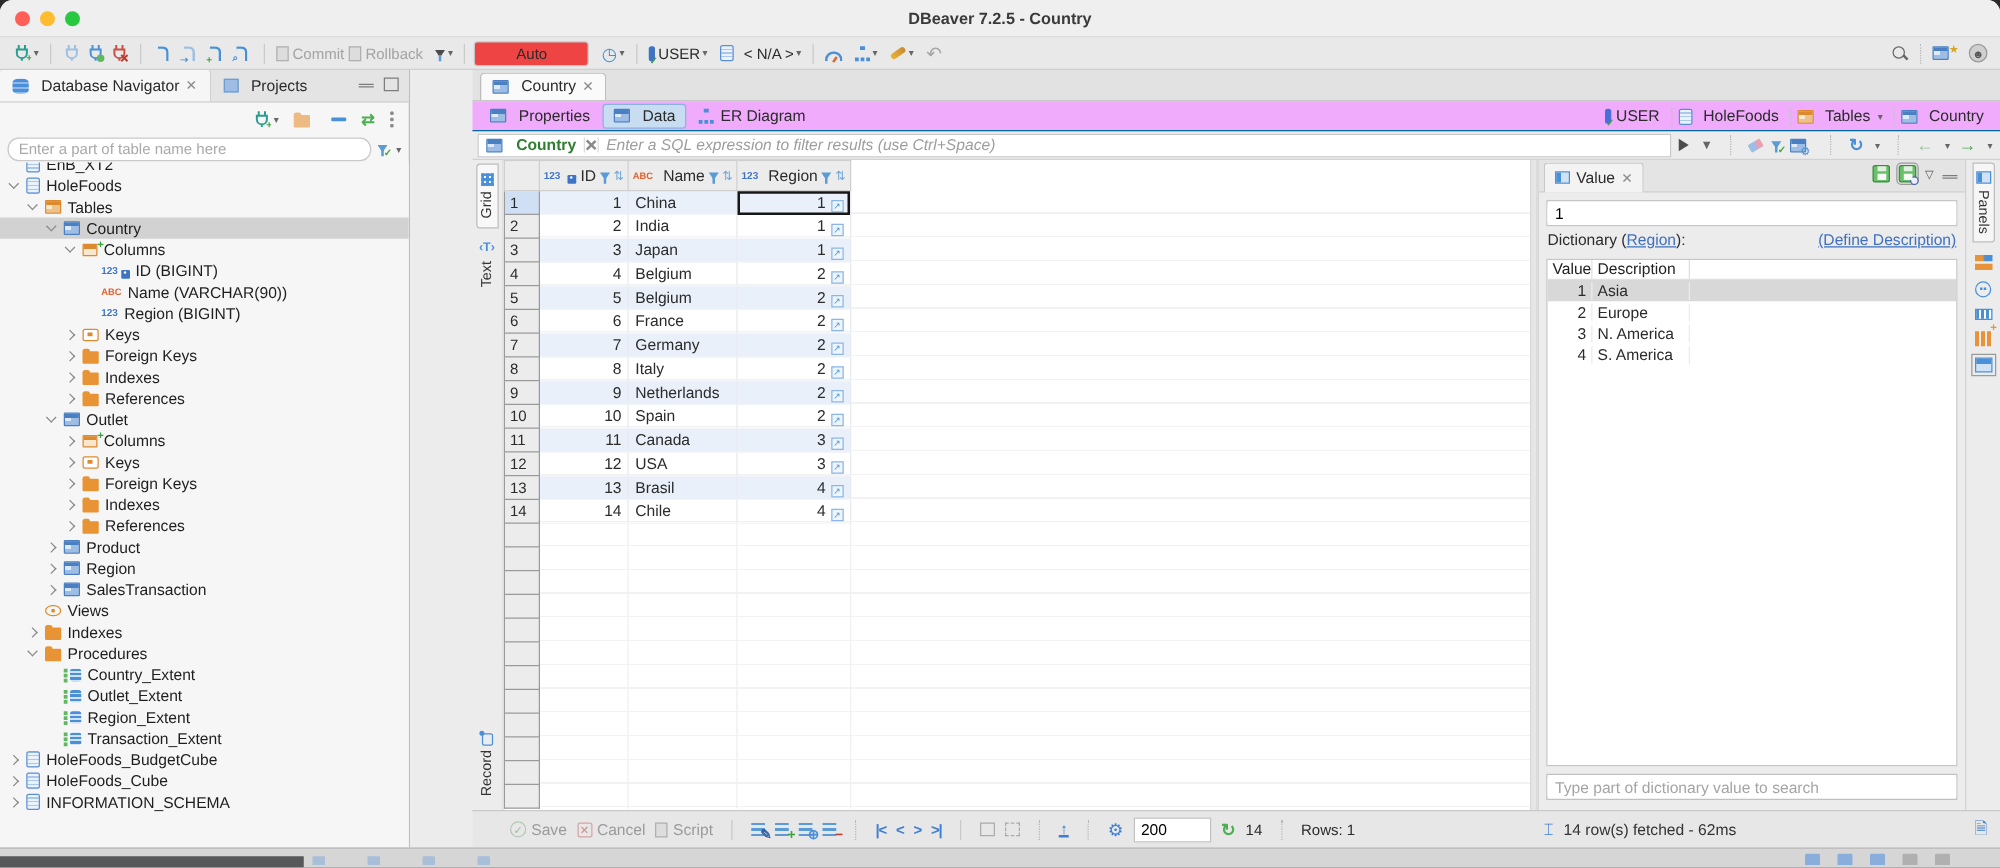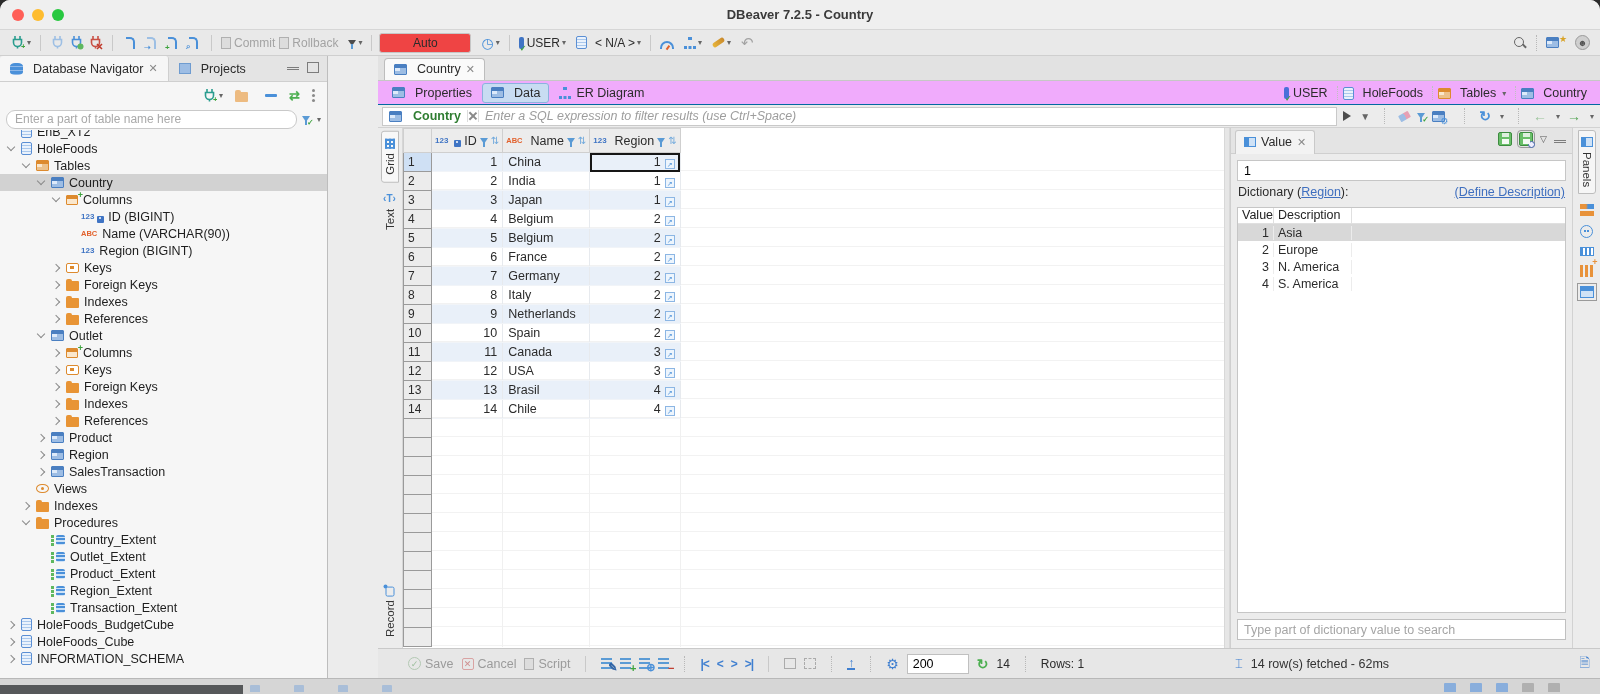--- a/index.html
+++ b/index.html
@@ -576,26 +576,20 @@
         <div class="tree-row">
           <span style="display:inline-block;width:38px;flex:none"></span>
           <span class="chev none"></span>
           <span class="ic ic-proc"></span>
           <span>Outlet_Extent</span>
         </div>
         <div class="tree-row">
           <span style="display:inline-block;width:38px;flex:none"></span>
           <span class="chev none"></span>
           <span class="ic ic-proc"></span>
-          <span>Product_Extent</span>
-        </div>
-        <div class="tree-row">
-          <span style="display:inline-block;width:38px;flex:none"></span>
-          <span class="chev none"></span>
-          <span class="ic ic-proc"></span>
           <span>Region_Extent</span>
         </div>
         <div class="tree-row">
           <span style="display:inline-block;width:38px;flex:none"></span>
           <span class="chev none"></span>
           <span class="ic ic-proc"></span>
           <span>Transaction_Extent</span>
         </div>
         <div class="tree-row">
           <span style="display:inline-block;width:8px;flex:none"></span>

